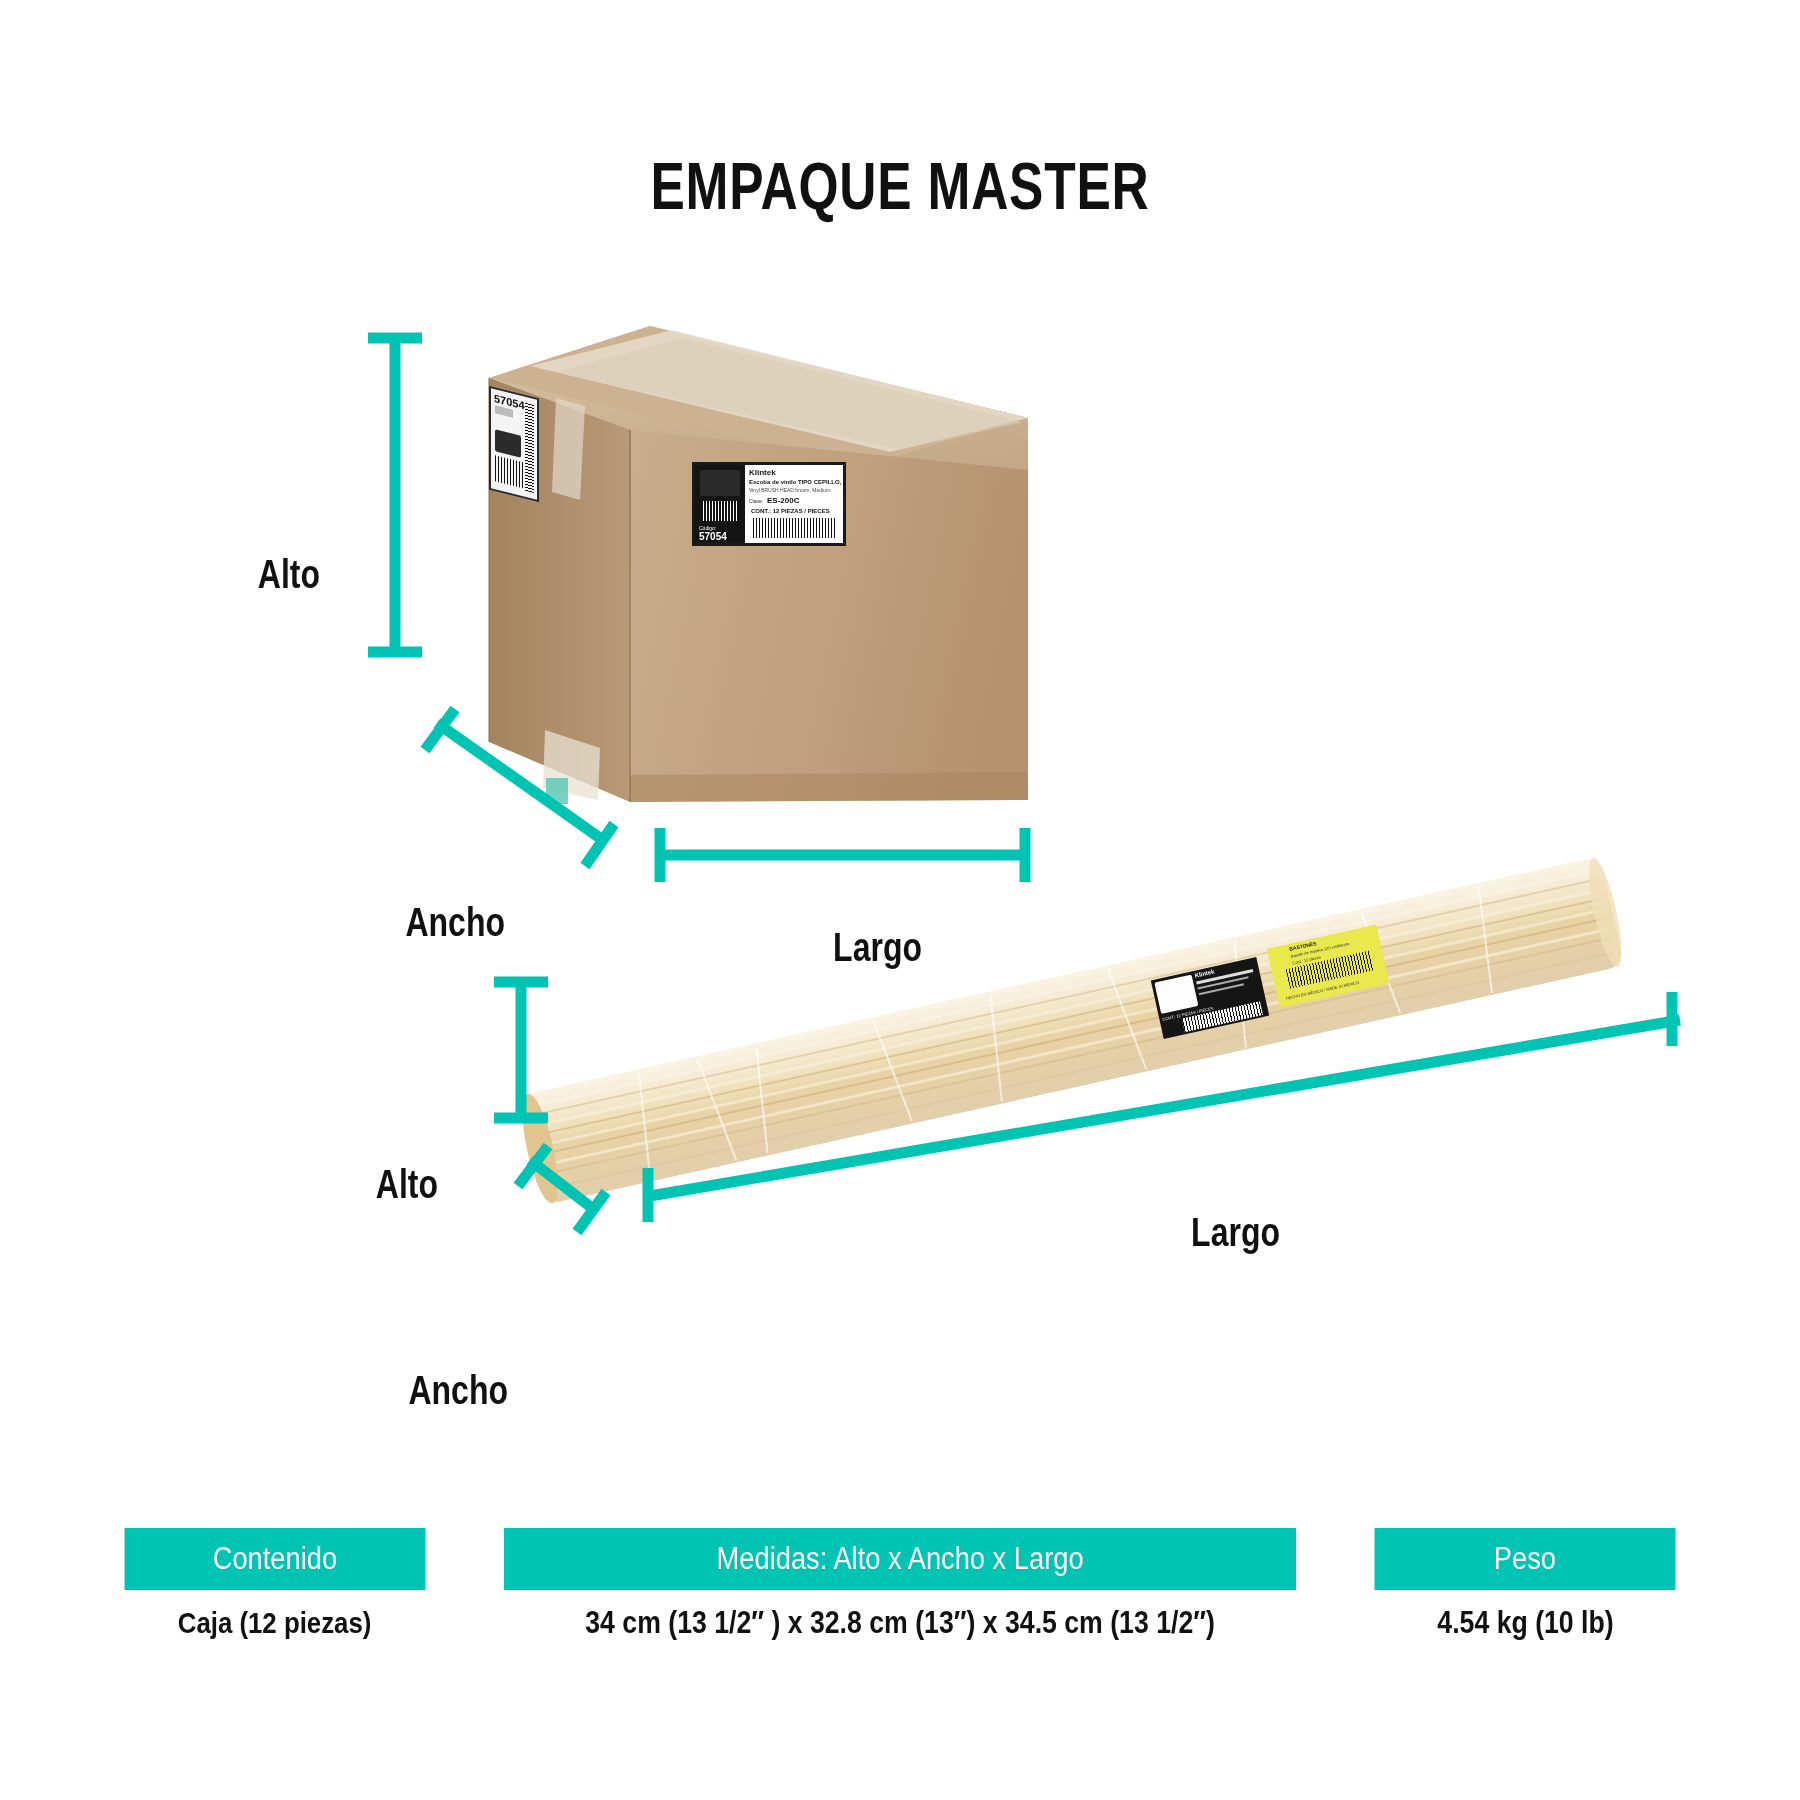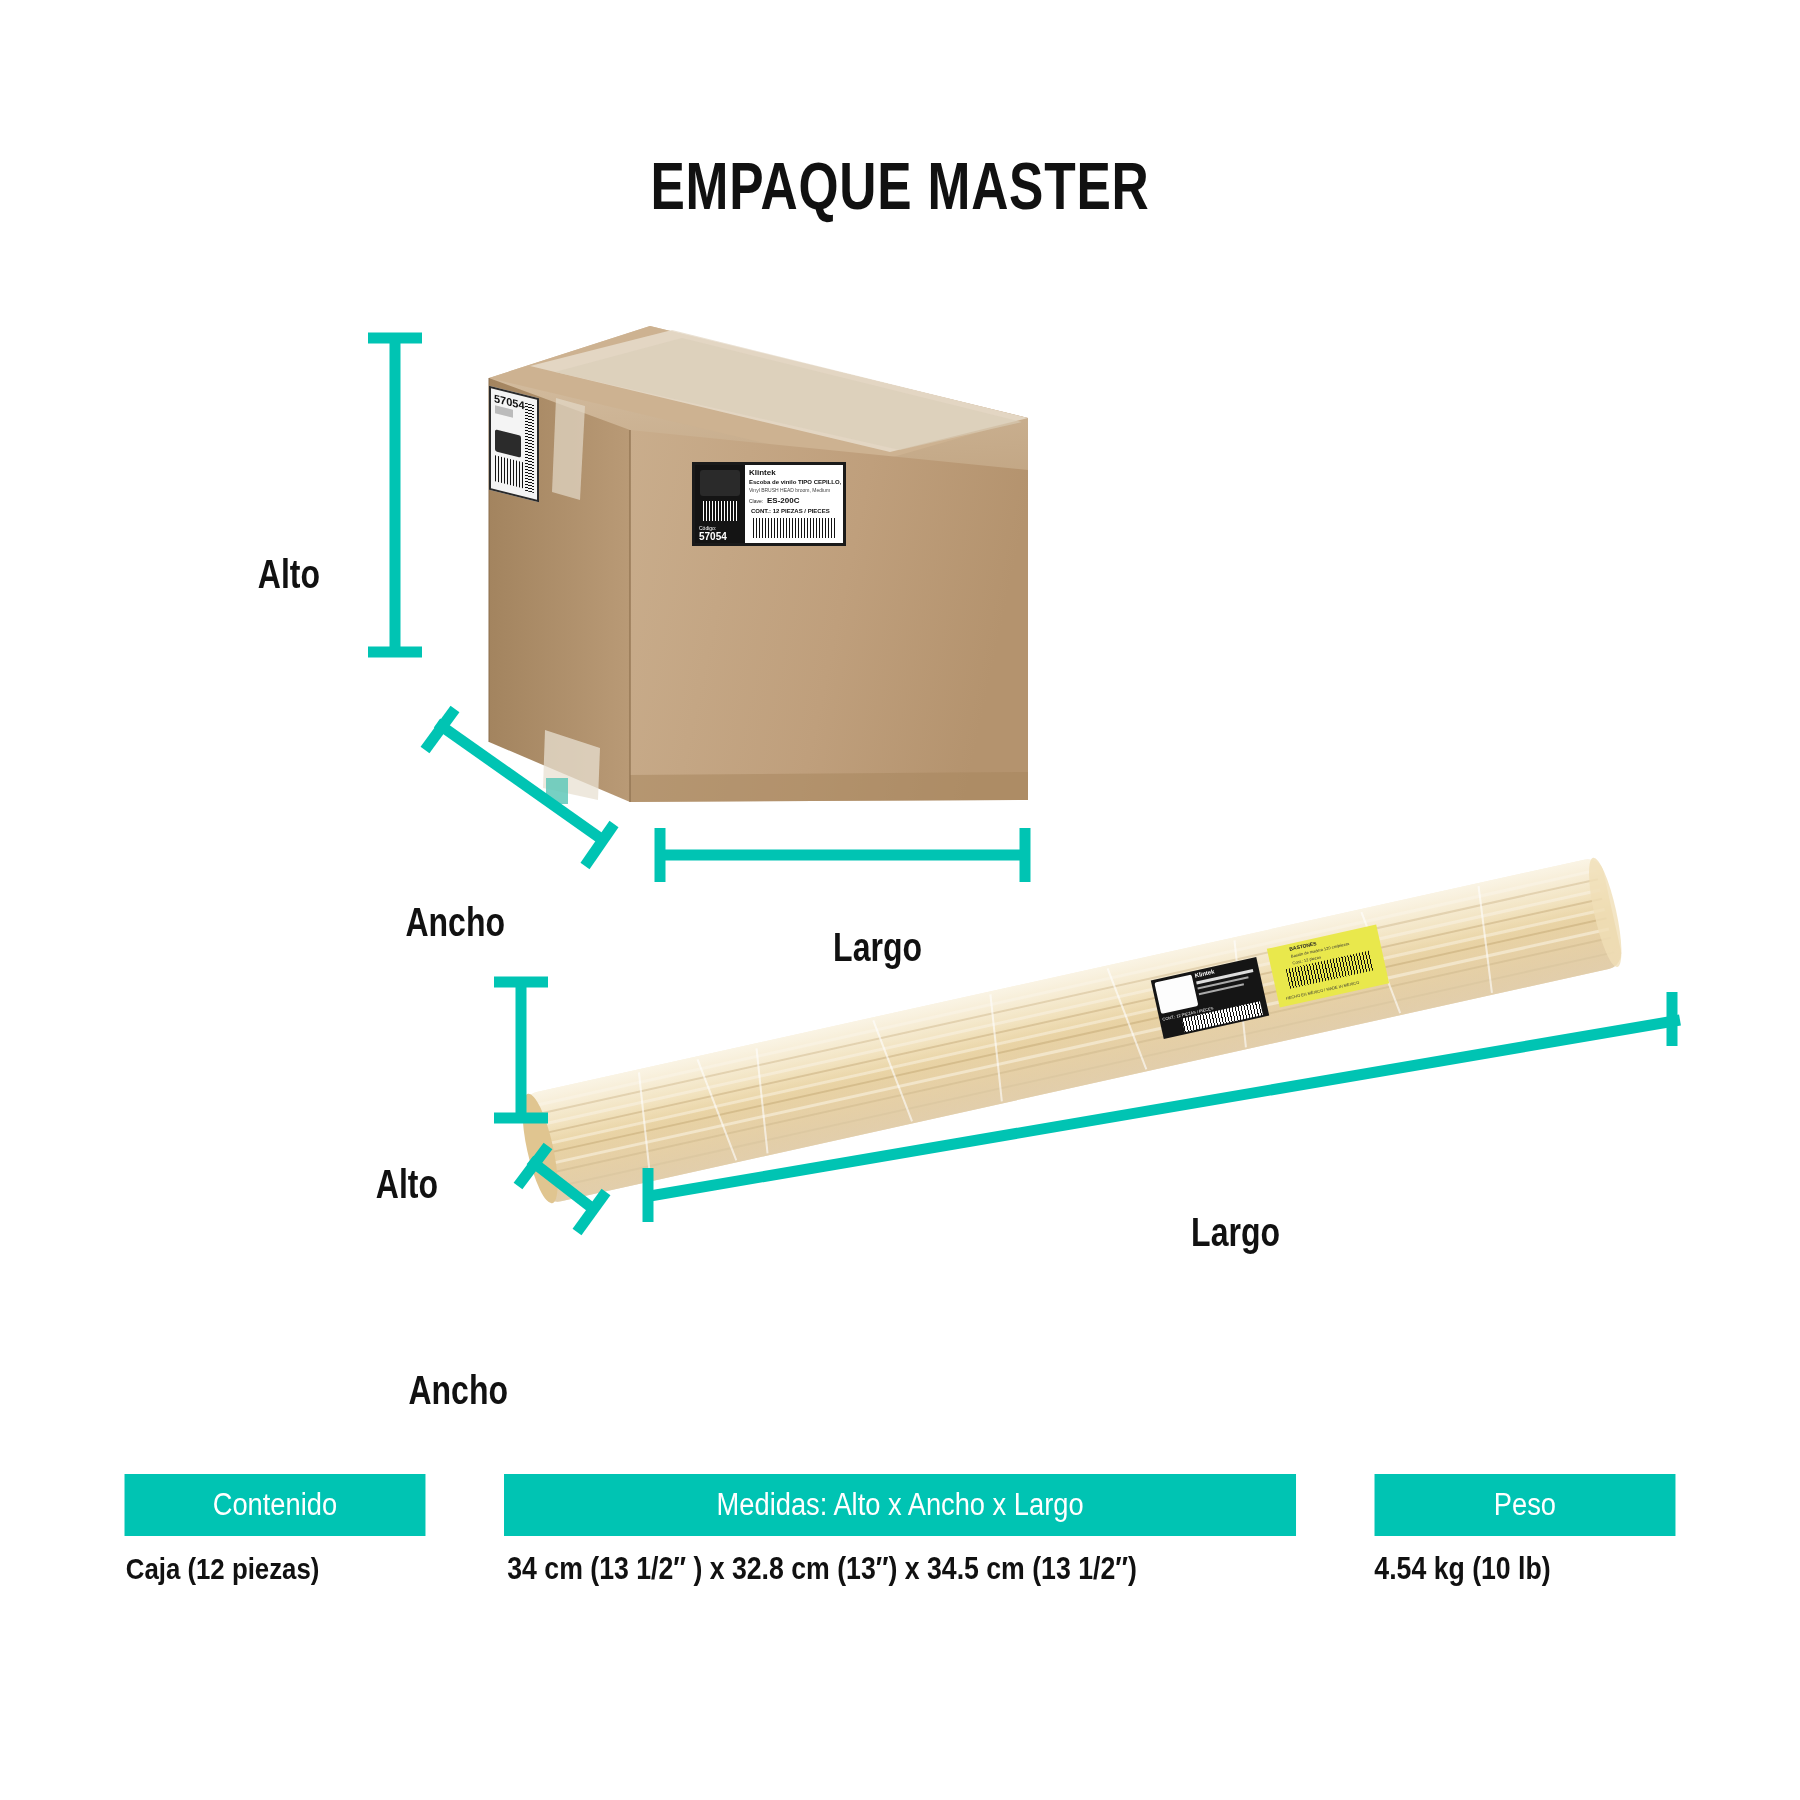--- a/index.html
+++ b/index.html
@@ -40,21 +40,21 @@
 
   
   svg.overlay{position:absolute;top:0;left:0;width:1800px;height:1800px;pointer-events:none;}
 
   
   .carton{position:absolute;}
 
   
   #spec-table{
     position:absolute;
-    left:100px;top:1474px;
+    left:100px;top:1528px;
     width:1600px;
     border-collapse:separate;
     border-spacing:4px 0;
     font-family:"Liberation Sans", sans-serif;
   }
   #spec-table th{
     background:#00C4B3;
     color:#ffffff;
     font-size:31px;
     font-weight:normal;
@@ -63,20 +63,21 @@
     text-align:center;
     transform:scaleX(0.88);
     padding:0;
   }
   #spec-table td{
     font-size:31px;
     font-weight:bold;
     color:#111111;
     height:66px;
     vertical-align:middle;
+    text-align:center;
     padding:0 6px;
     background:#ffffff;
   }
   #spec-table tr.alt td{background:#ececec;}
   #spec-table td.c-content{font-size:30px;}
   .col-contenido{width:300px;}
   .col-medidas{width:790px;}
   .col-peso{width:300px;}
   .tx{display:inline-block;transform:scaleX(0.86);transform-origin:center;white-space:nowrap;}
 </style>

